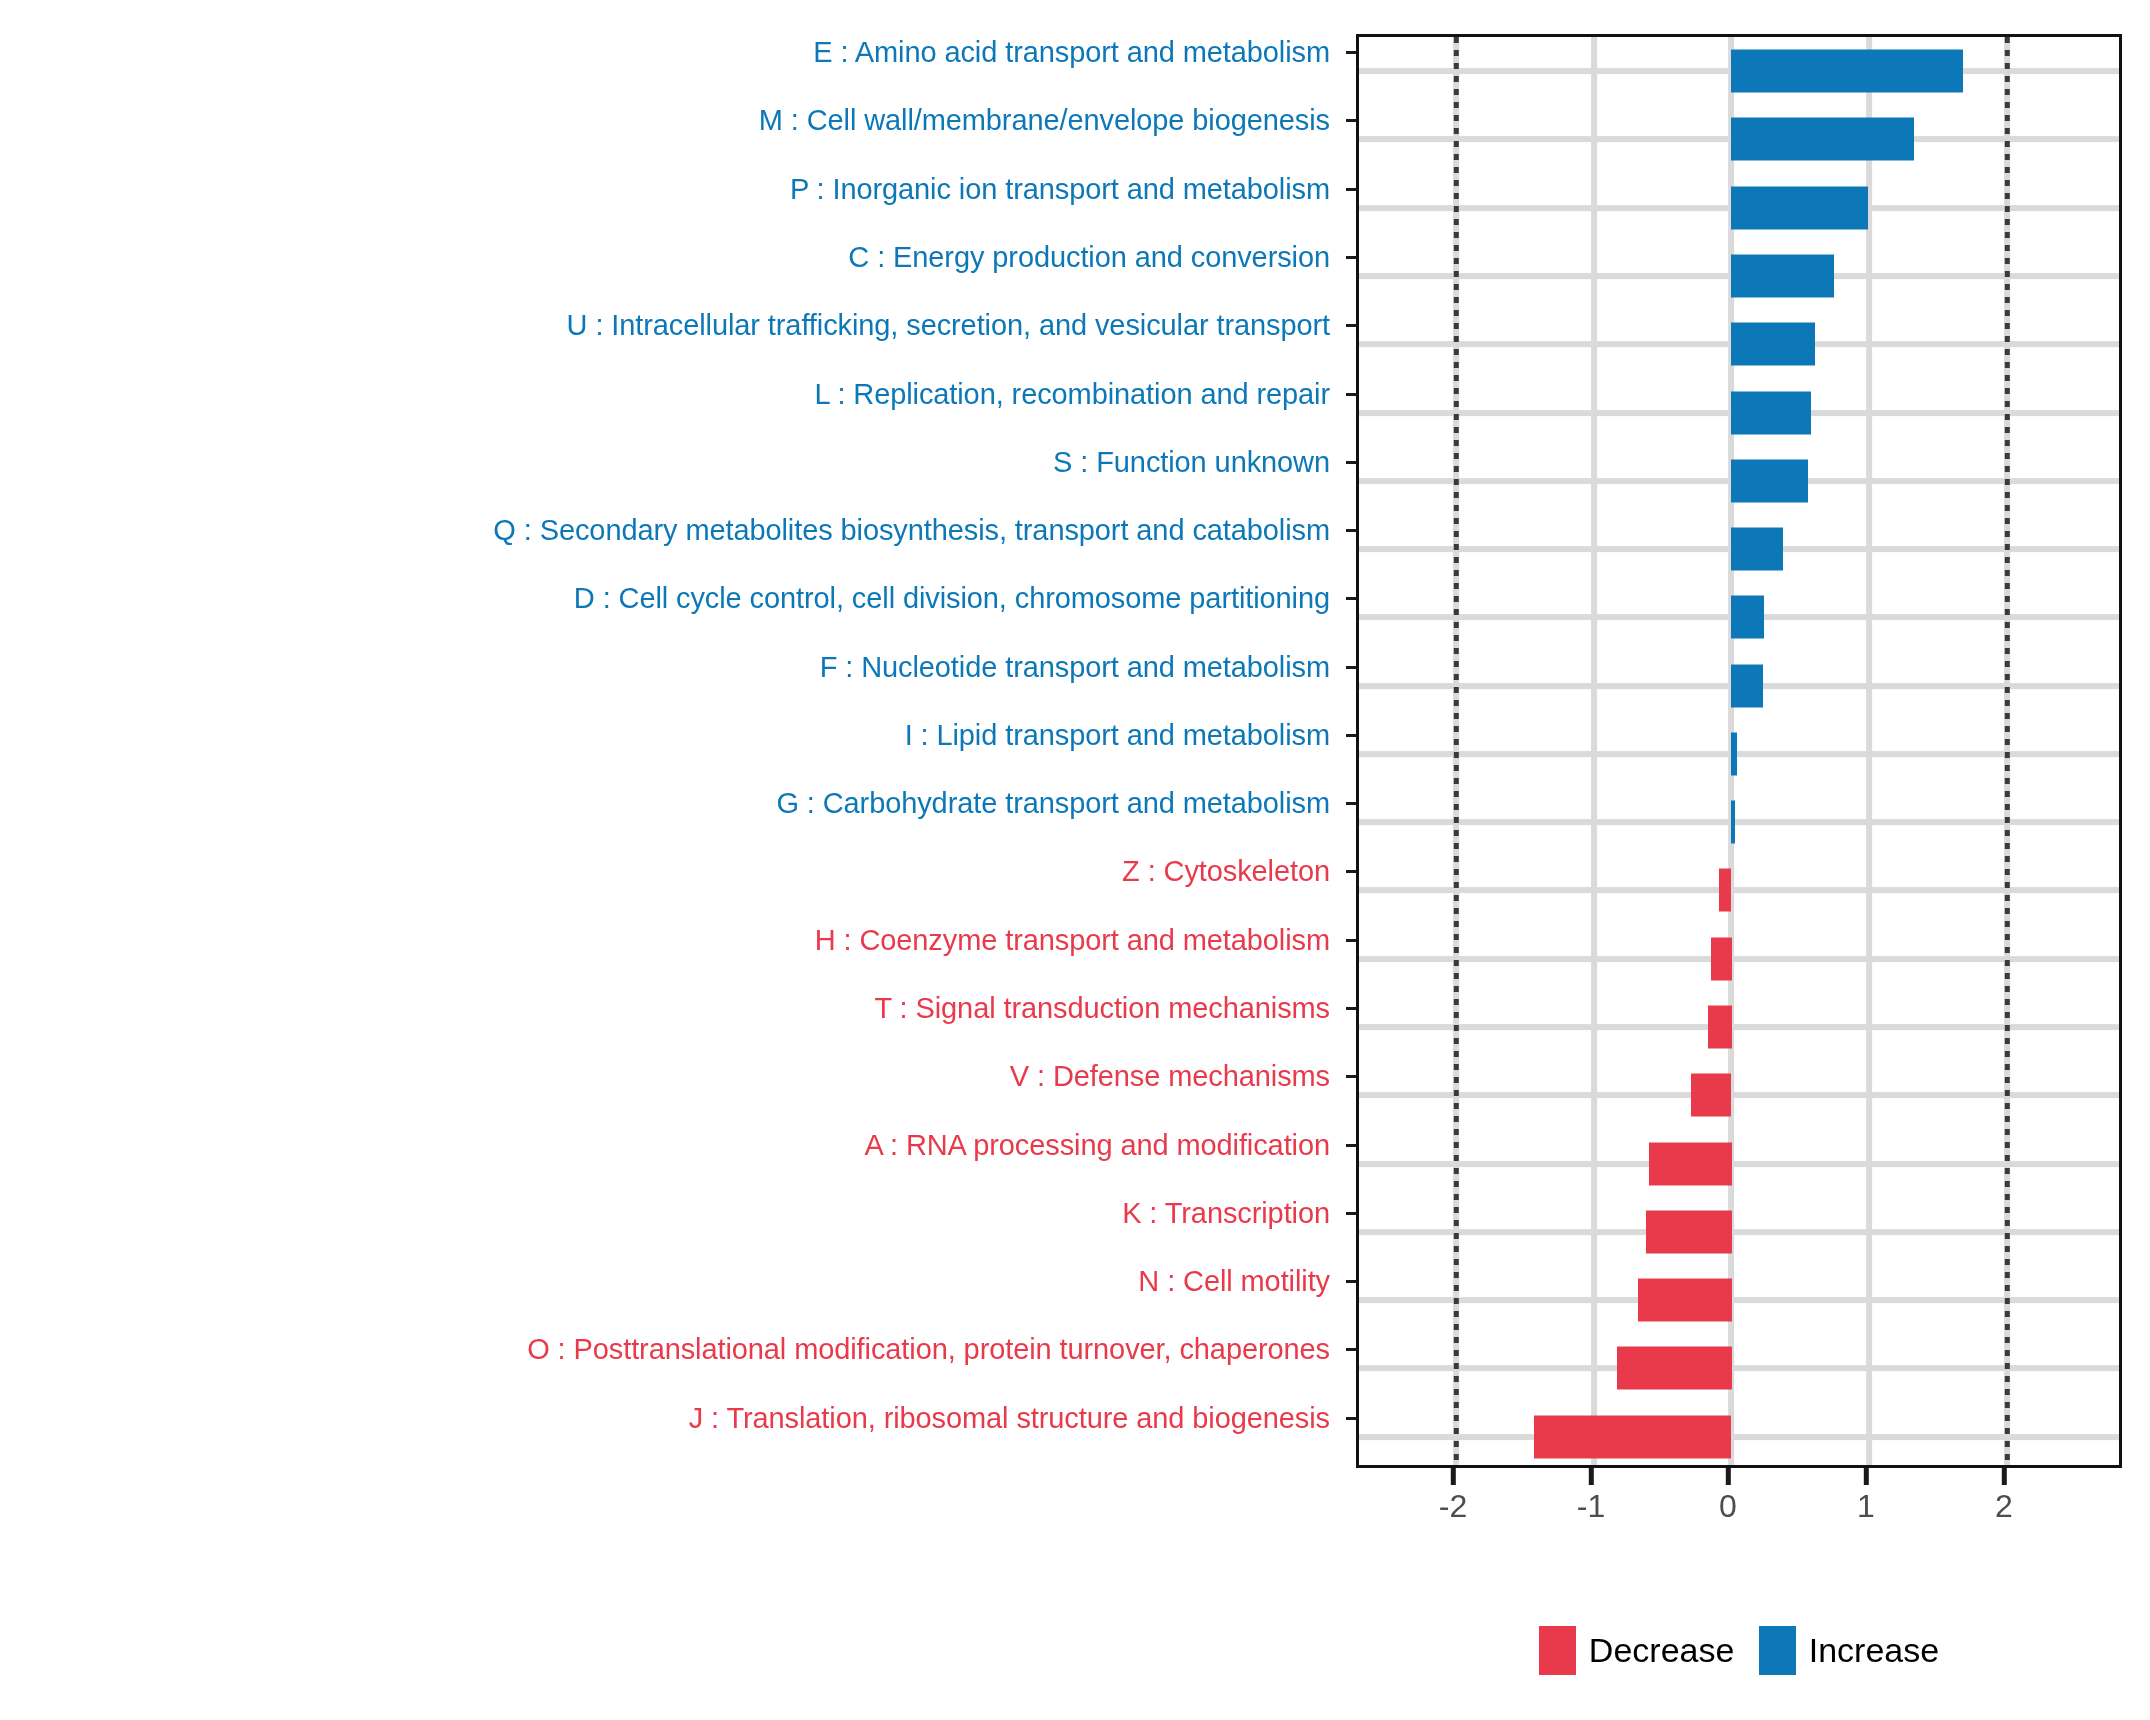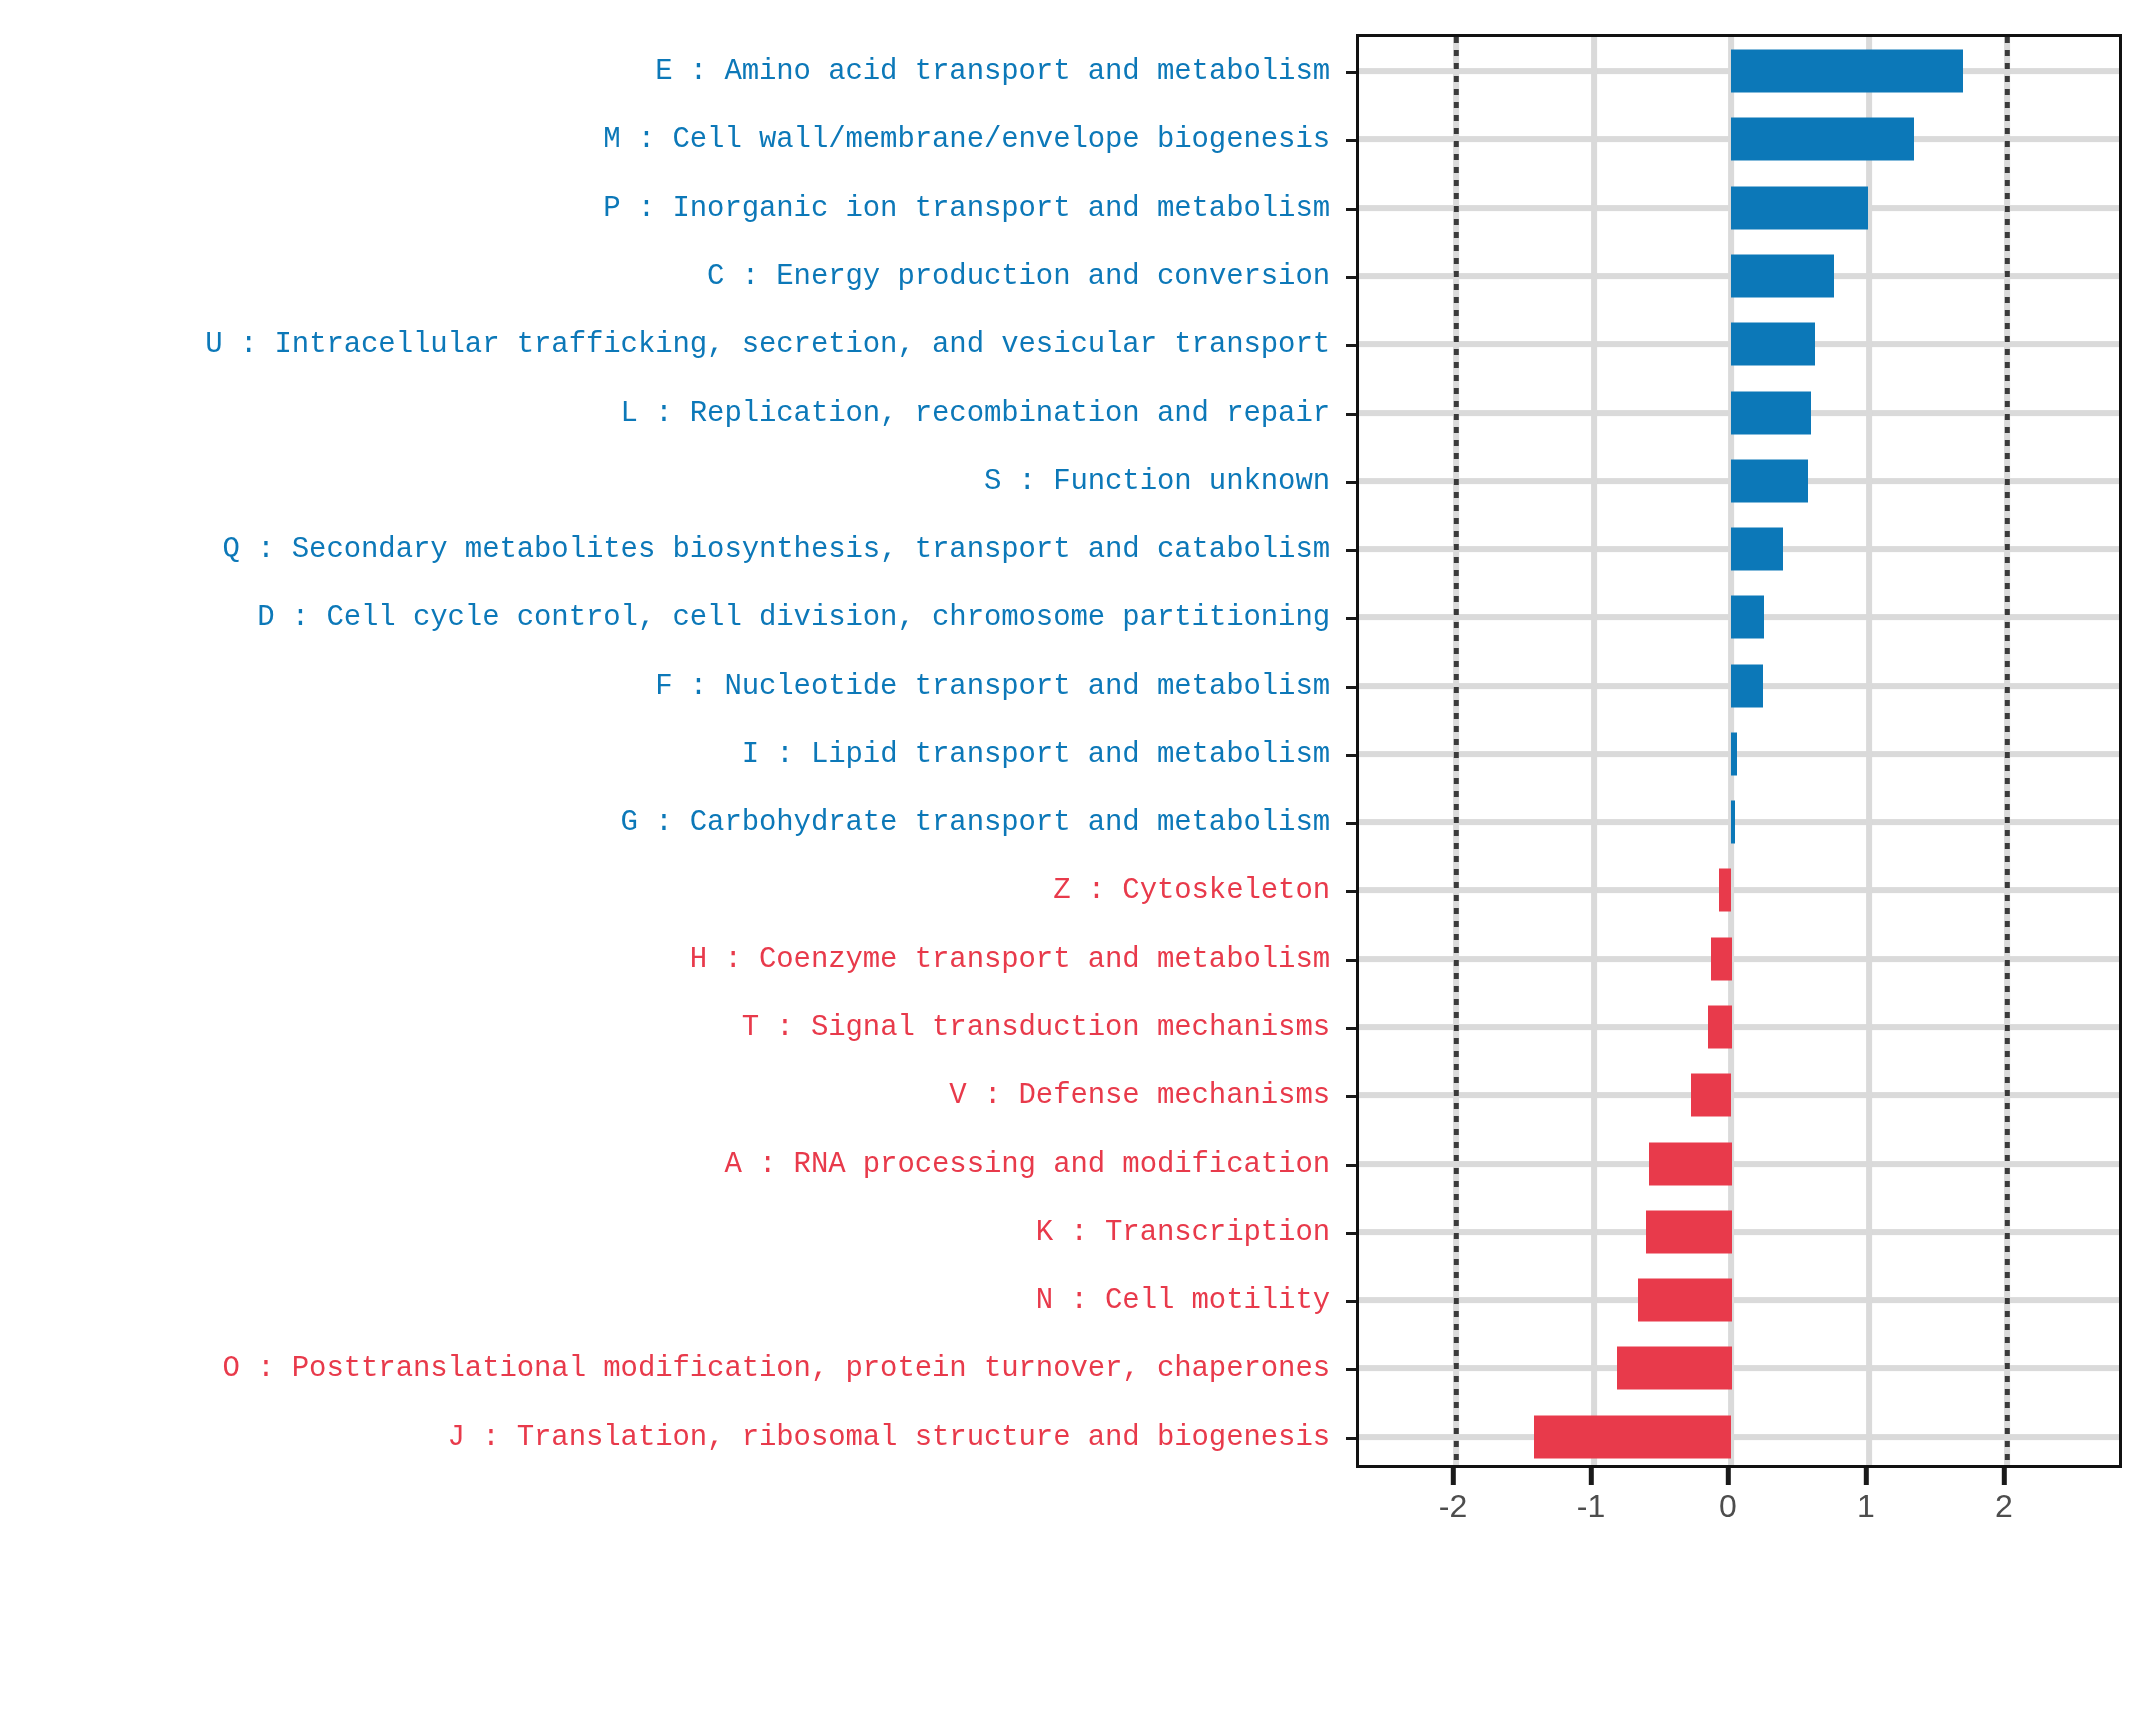--- a/index.html
+++ b/index.html
@@ -7,22 +7,22 @@
     width:2151px;height:1721px;
     background:#ffffff;
     font-family:"Liberation Sans", sans-serif;
     overflow:hidden;
   }
   #root{position:relative;width:2151px;height:1721px;}
 
   
   .ylabels{
     position:absolute;
-    left:0px; top:38px;
-    width:1346px; height:1434px;font-family:Liberation Mono, monospace;
+    left:0px; top:18px;
+    width:1346px; height:1434px;
   }
   .ylabel{
     position:absolute;
     right:16px;
     height:0px;
     white-space:nowrap;
     text-align:right;
     font-size:29px;
     line-height:0px;
     letter-spacing:-0.1px;
@@ -217,15 +217,25 @@
       <div class="xtick-label" style="left: 235px;">-1</div>
       <div class="xtick-mark" style="left: 372px;"></div>
       <div class="xtick-label" style="left: 372px;">0</div>
       <div class="xtick-mark" style="left: 510px;"></div>
       <div class="xtick-label" style="left: 510px;">1</div>
       <div class="xtick-mark" style="left: 648px;"></div>
       <div class="xtick-label" style="left: 648px;">2</div>
     </div>
 
 
+  <div class="legend">
+    <div class="legend-item">
+      <span class="legend-swatch" id="sw-dec" style="background: rgb(232, 58, 75);"></span>
+      <span class="legend-label">Decrease</span>
+    </div>
+    <div class="legend-item">
+      <span class="legend-swatch" id="sw-inc" style="background: rgb(12, 120, 184);"></span>
+      <span class="legend-label">Increase</span>
+    </div>
+  </div>
 
 </div>
 
 
 </body></html>

